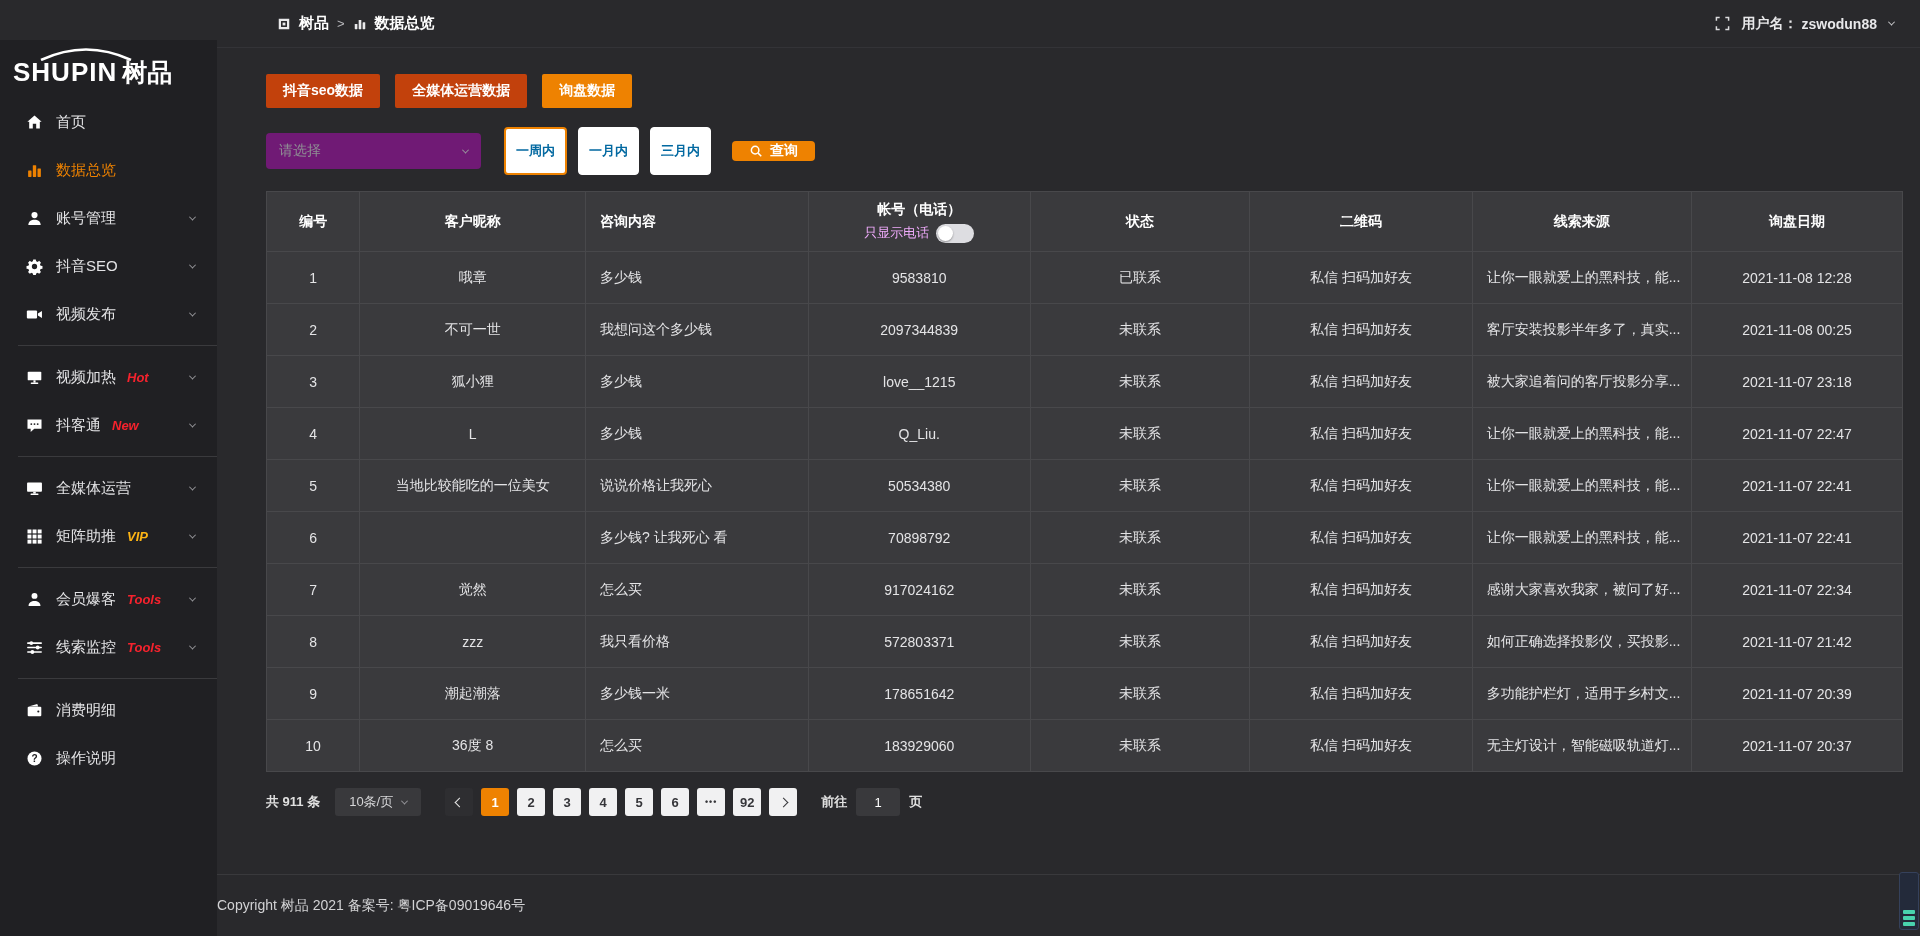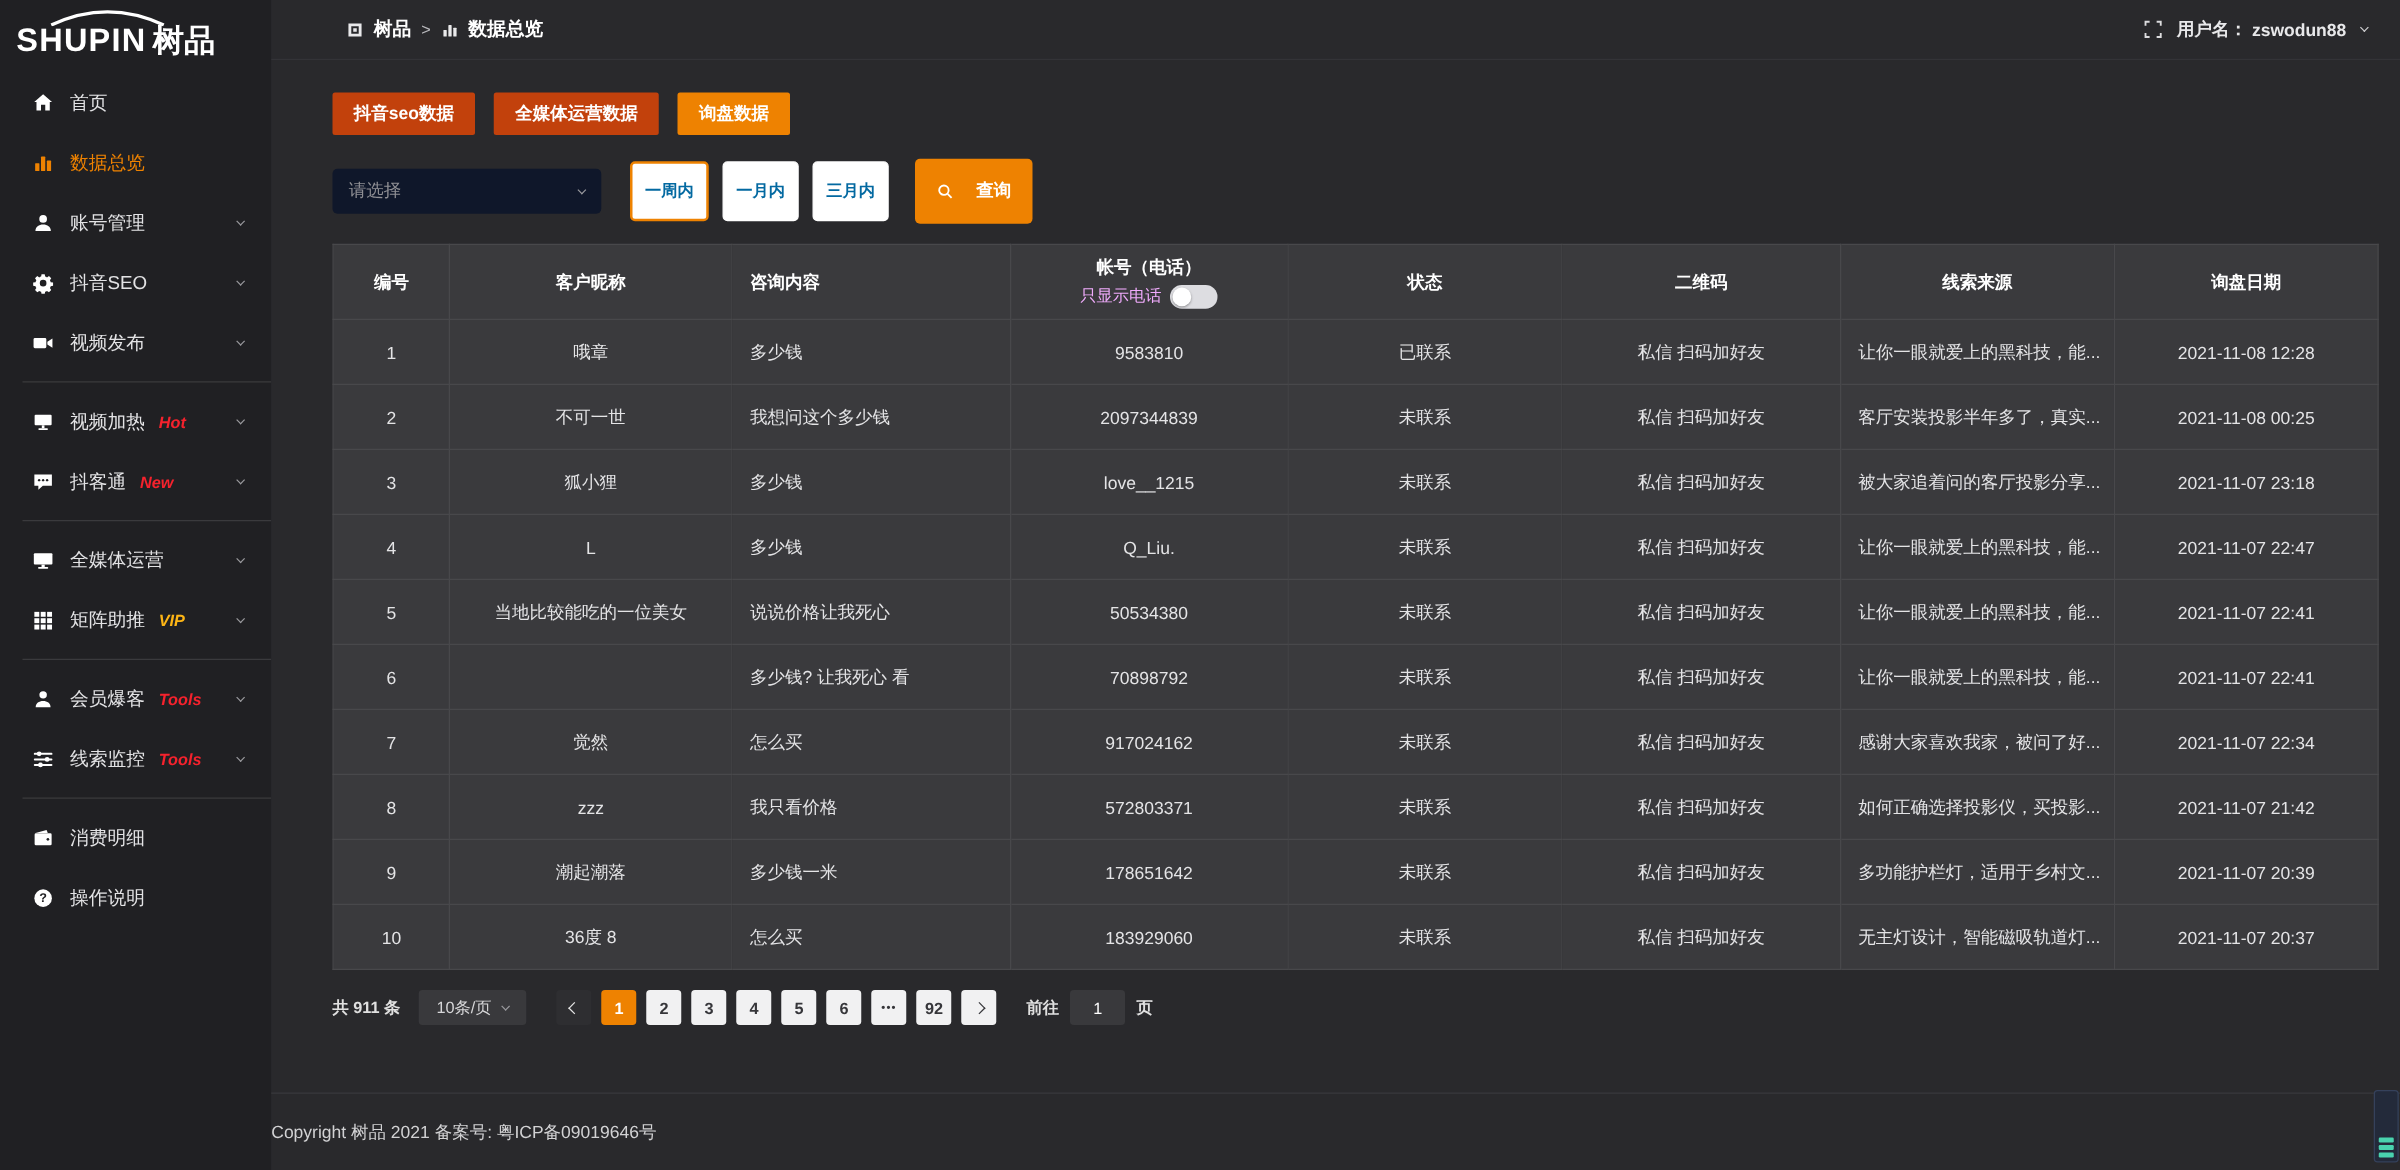--- a/index.html
+++ b/index.html
@@ -1,21 +1,21 @@
 <!DOCTYPE html>
 <html><head>
 <meta charset="utf-8">
 <style>
   * { margin:0; padding:0; box-sizing:border-box; }
   html,body { width:1920px; height:936px; overflow:hidden; }
   body { position:relative; background:#29292c; font-family:"Liberation Sans","DejaVu Sans",sans-serif; }
   .app { display:flex; width:1920px; height:936px; }
 
   
-  .sidebar { width:217px; flex-shrink:0; background:#202023; padding-top:6px; }
+  .sidebar { width:217px; flex-shrink:0; background:#202023; padding-top:6px;margin-top:40px; }
   .logo { height:52px; display:flex; align-items:center; padding-left:13px; position:relative; }
   .logo-arc { position:absolute; top:1px; left:38px; width:96px; height:14px; }
   .logo-en { font-size:26px; font-weight:800; color:#fff; letter-spacing:1px; }
   .logo-cn { font-size:25px; font-weight:800; color:#fff; margin-left:5px; }
   .nav-item { height:48px; display:flex; align-items:center; padding:0 22px 0 26px; color:#e3e3e5; font-size:15px; cursor:pointer; }
   .nav-item .ico { width:17px; height:17px; margin-right:13px; color:#fff; flex-shrink:0; }
   .nav-item.active { color:#ee8201; }
   .nav-item.active .ico { color:#ee8201; }
   .badge { font-style:italic; font-weight:700; font-size:13px; margin-left:11px; }
   .spacer { flex:1; }
@@ -33,24 +33,24 @@
   .topbar-right { display:flex; align-items:center; gap:12px; color:#e8e8ea; font-size:14px; font-weight:600; }
   .topbar-right .ico { width:15px; height:15px; color:#dcdcde; cursor:pointer; }
 
   .content { flex:1; padding:0 17px 0 49px; }
 
   .tabs { display:flex; gap:15px; margin-top:26px; }
   .tab { height:34px; padding:0 17px; background:#c2410c; color:#fff; border:none; border-radius:2px; font-size:14px; font-weight:600; cursor:pointer; font-family:inherit; }
   .tab.active { background:#ee8201; }
 
   .filters { display:flex; align-items:center; margin-top:19px; }
-  .select { width:215px; height:36px; background:#0f172a; border-radius:4px; display:flex; align-items:center; justify-content:space-between; padding:0 13px; color:#8f8f94; font-size:14px; margin-right:23px; cursor:pointer; }
+  .select { width:215px; height:36px; background:#701a75; border-radius:4px; display:flex; align-items:center; justify-content:space-between; padding:0 13px; color:#8f8f94; font-size:14px; margin-right:23px; cursor:pointer; }
   .range-btn { height:48px; min-width:53px; padding:0 10px; background:#fff; color:#0369a1; border:1px solid #fff; border-radius:4px; font-size:13px; font-weight:600; margin-right:11px; cursor:pointer; font-family:inherit; }
   .range-btn.sel { border:2px solid #ee8201; }
-  .btn-search { height:52px; padding:0 17px; margin-left:10px; background:#ee8201; color:#fff; border:none; border-radius:4px; font-size:14px; font-weight:600; display:inline-flex; align-items:center; gap:18px; cursor:pointer; font-family:inherit; }
+  .btn-search { height:20px; padding:0 17px; margin-left:10px; background:#ee8201; color:#fff; border:none; border-radius:4px; font-size:14px; font-weight:600; display:inline-flex; align-items:center; gap:7px; cursor:pointer; font-family:inherit; }
   .btn-search .ico { width:14px; height:14px; }
 
   
   .data-table { width:100%; border-collapse:collapse; table-layout:fixed; margin-top:16px; }
   .data-table th, .data-table td { background:#3a3a3d; border:1px solid #48484b; overflow:hidden; white-space:nowrap; }
   .data-table th { height:60px; color:#fff; font-size:14px; font-weight:700; }
   .data-table td { height:52px; color:#e4e4e6; font-size:14px; }
   .c { text-align:center; }
   .l { text-align:left; padding-left:14px; }
   .link { color:#e8830f; cursor:pointer; }

